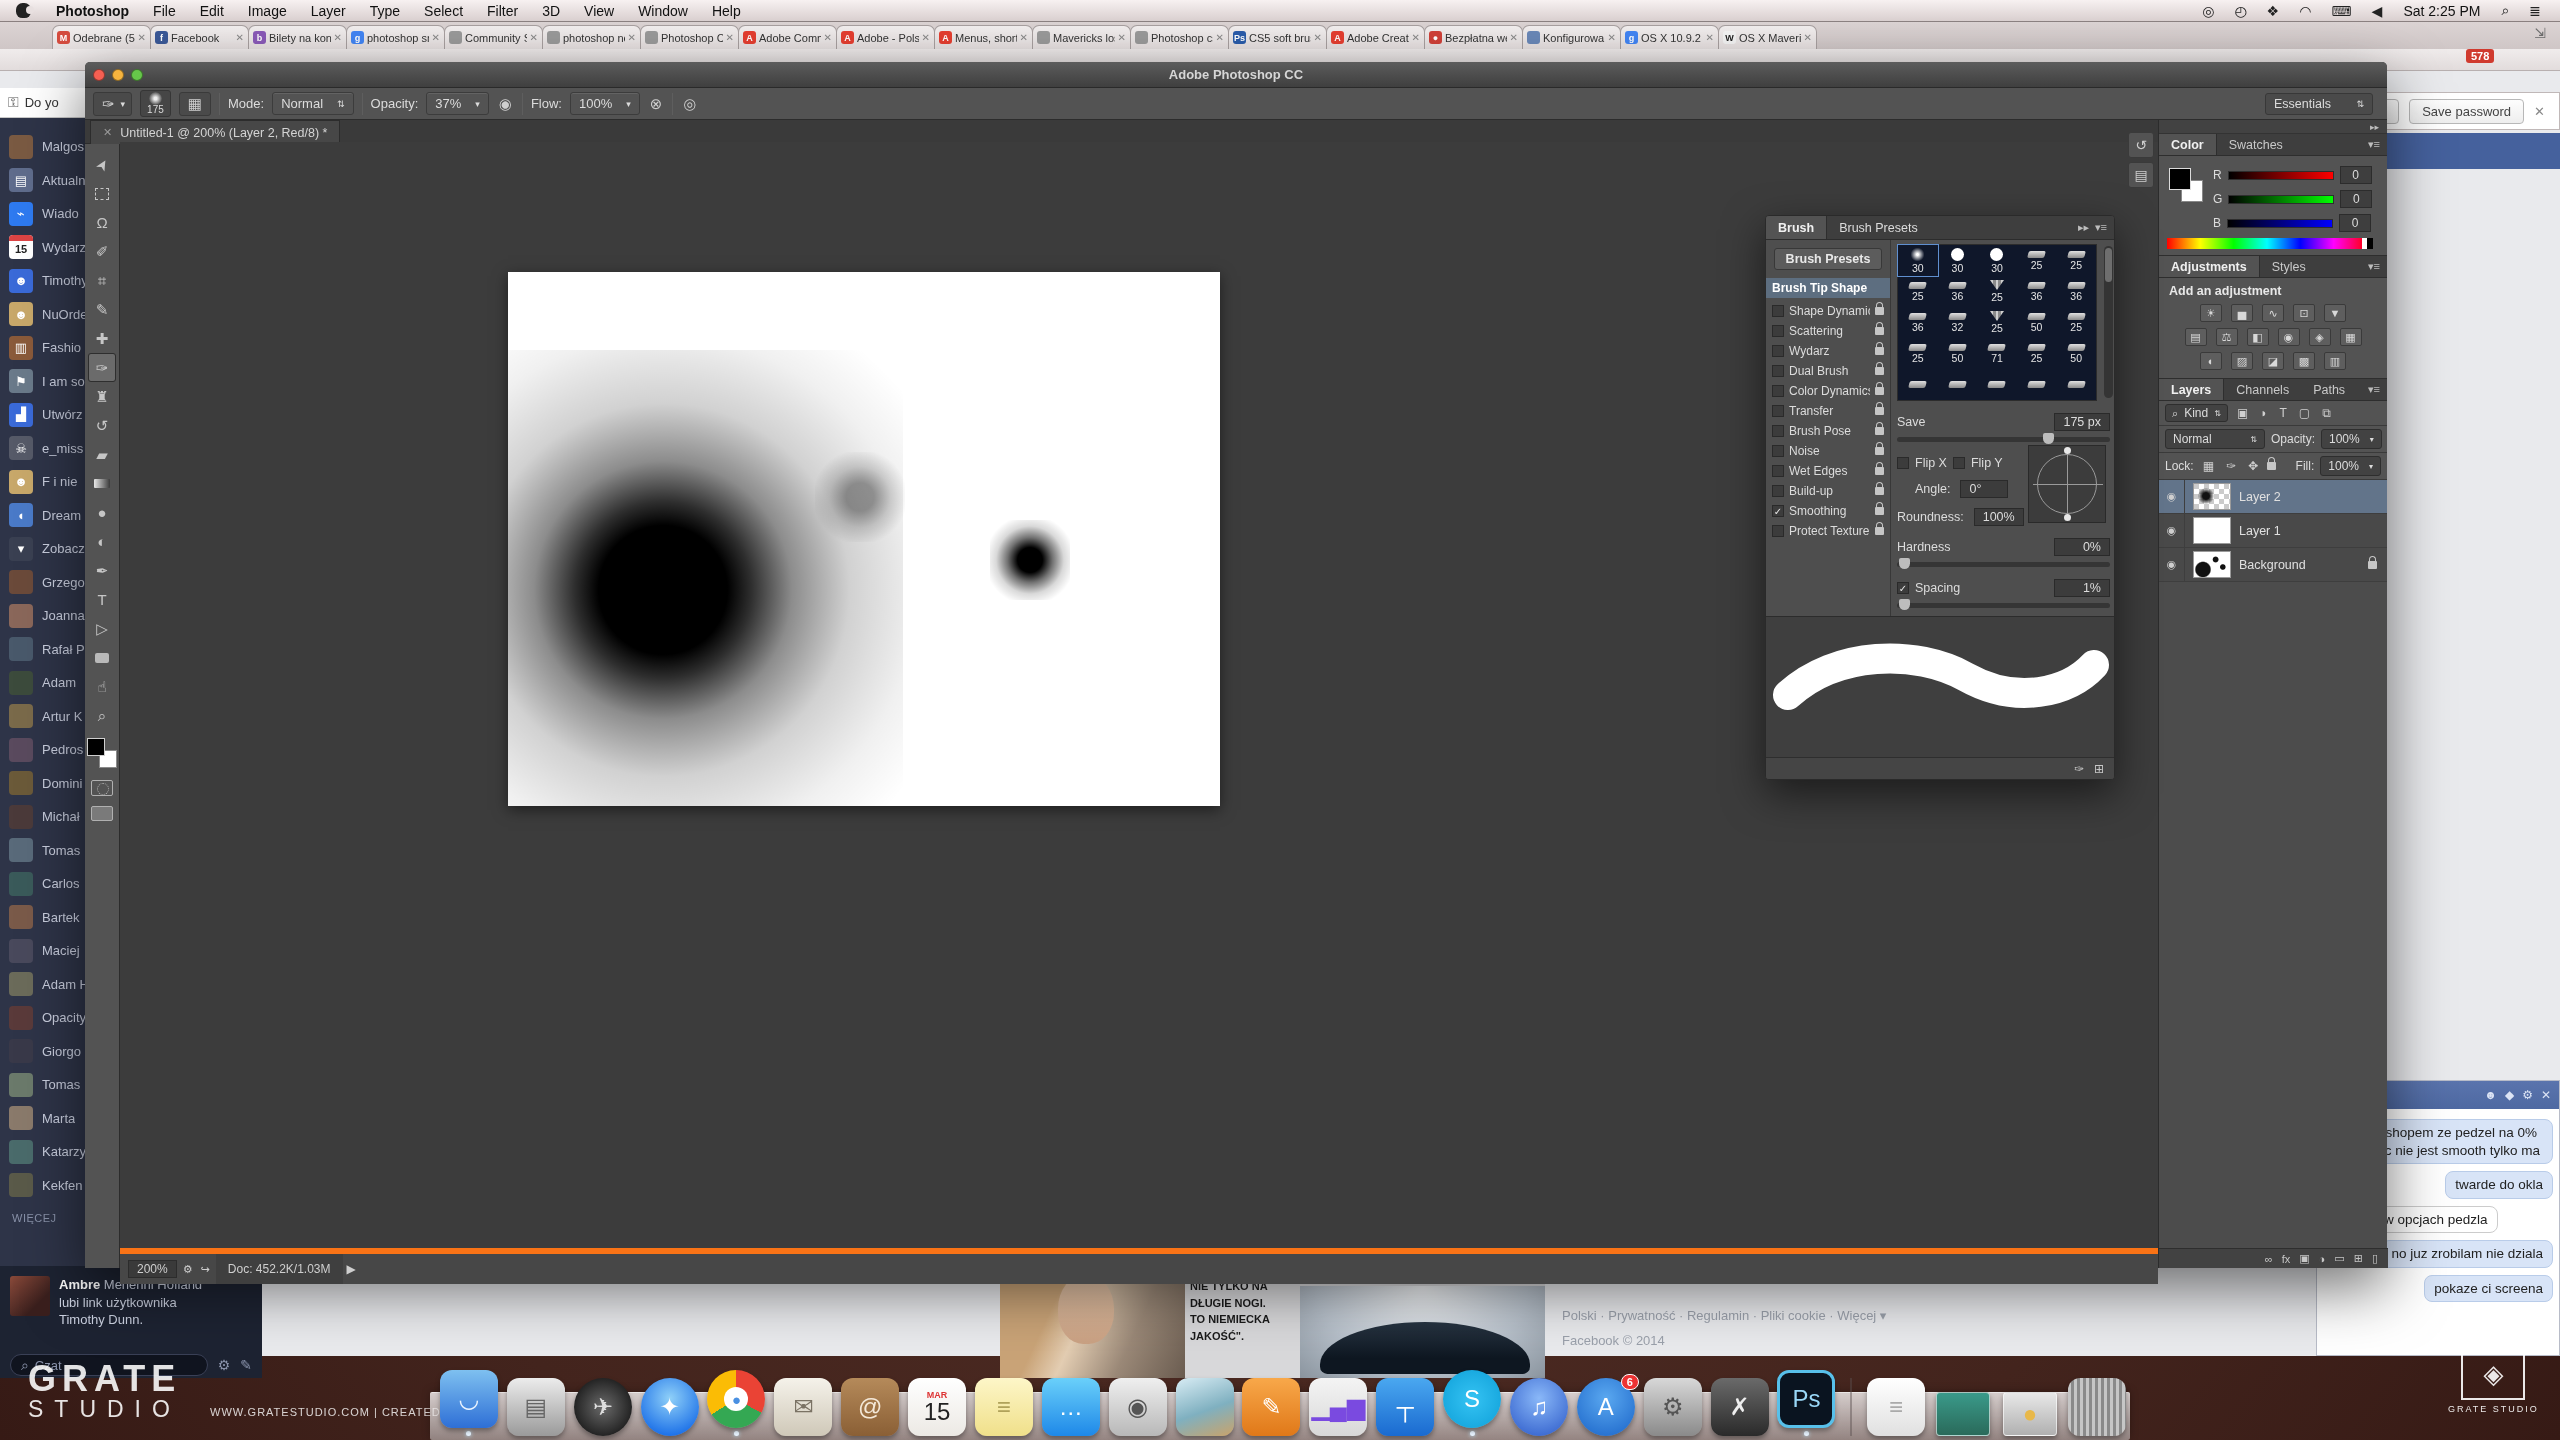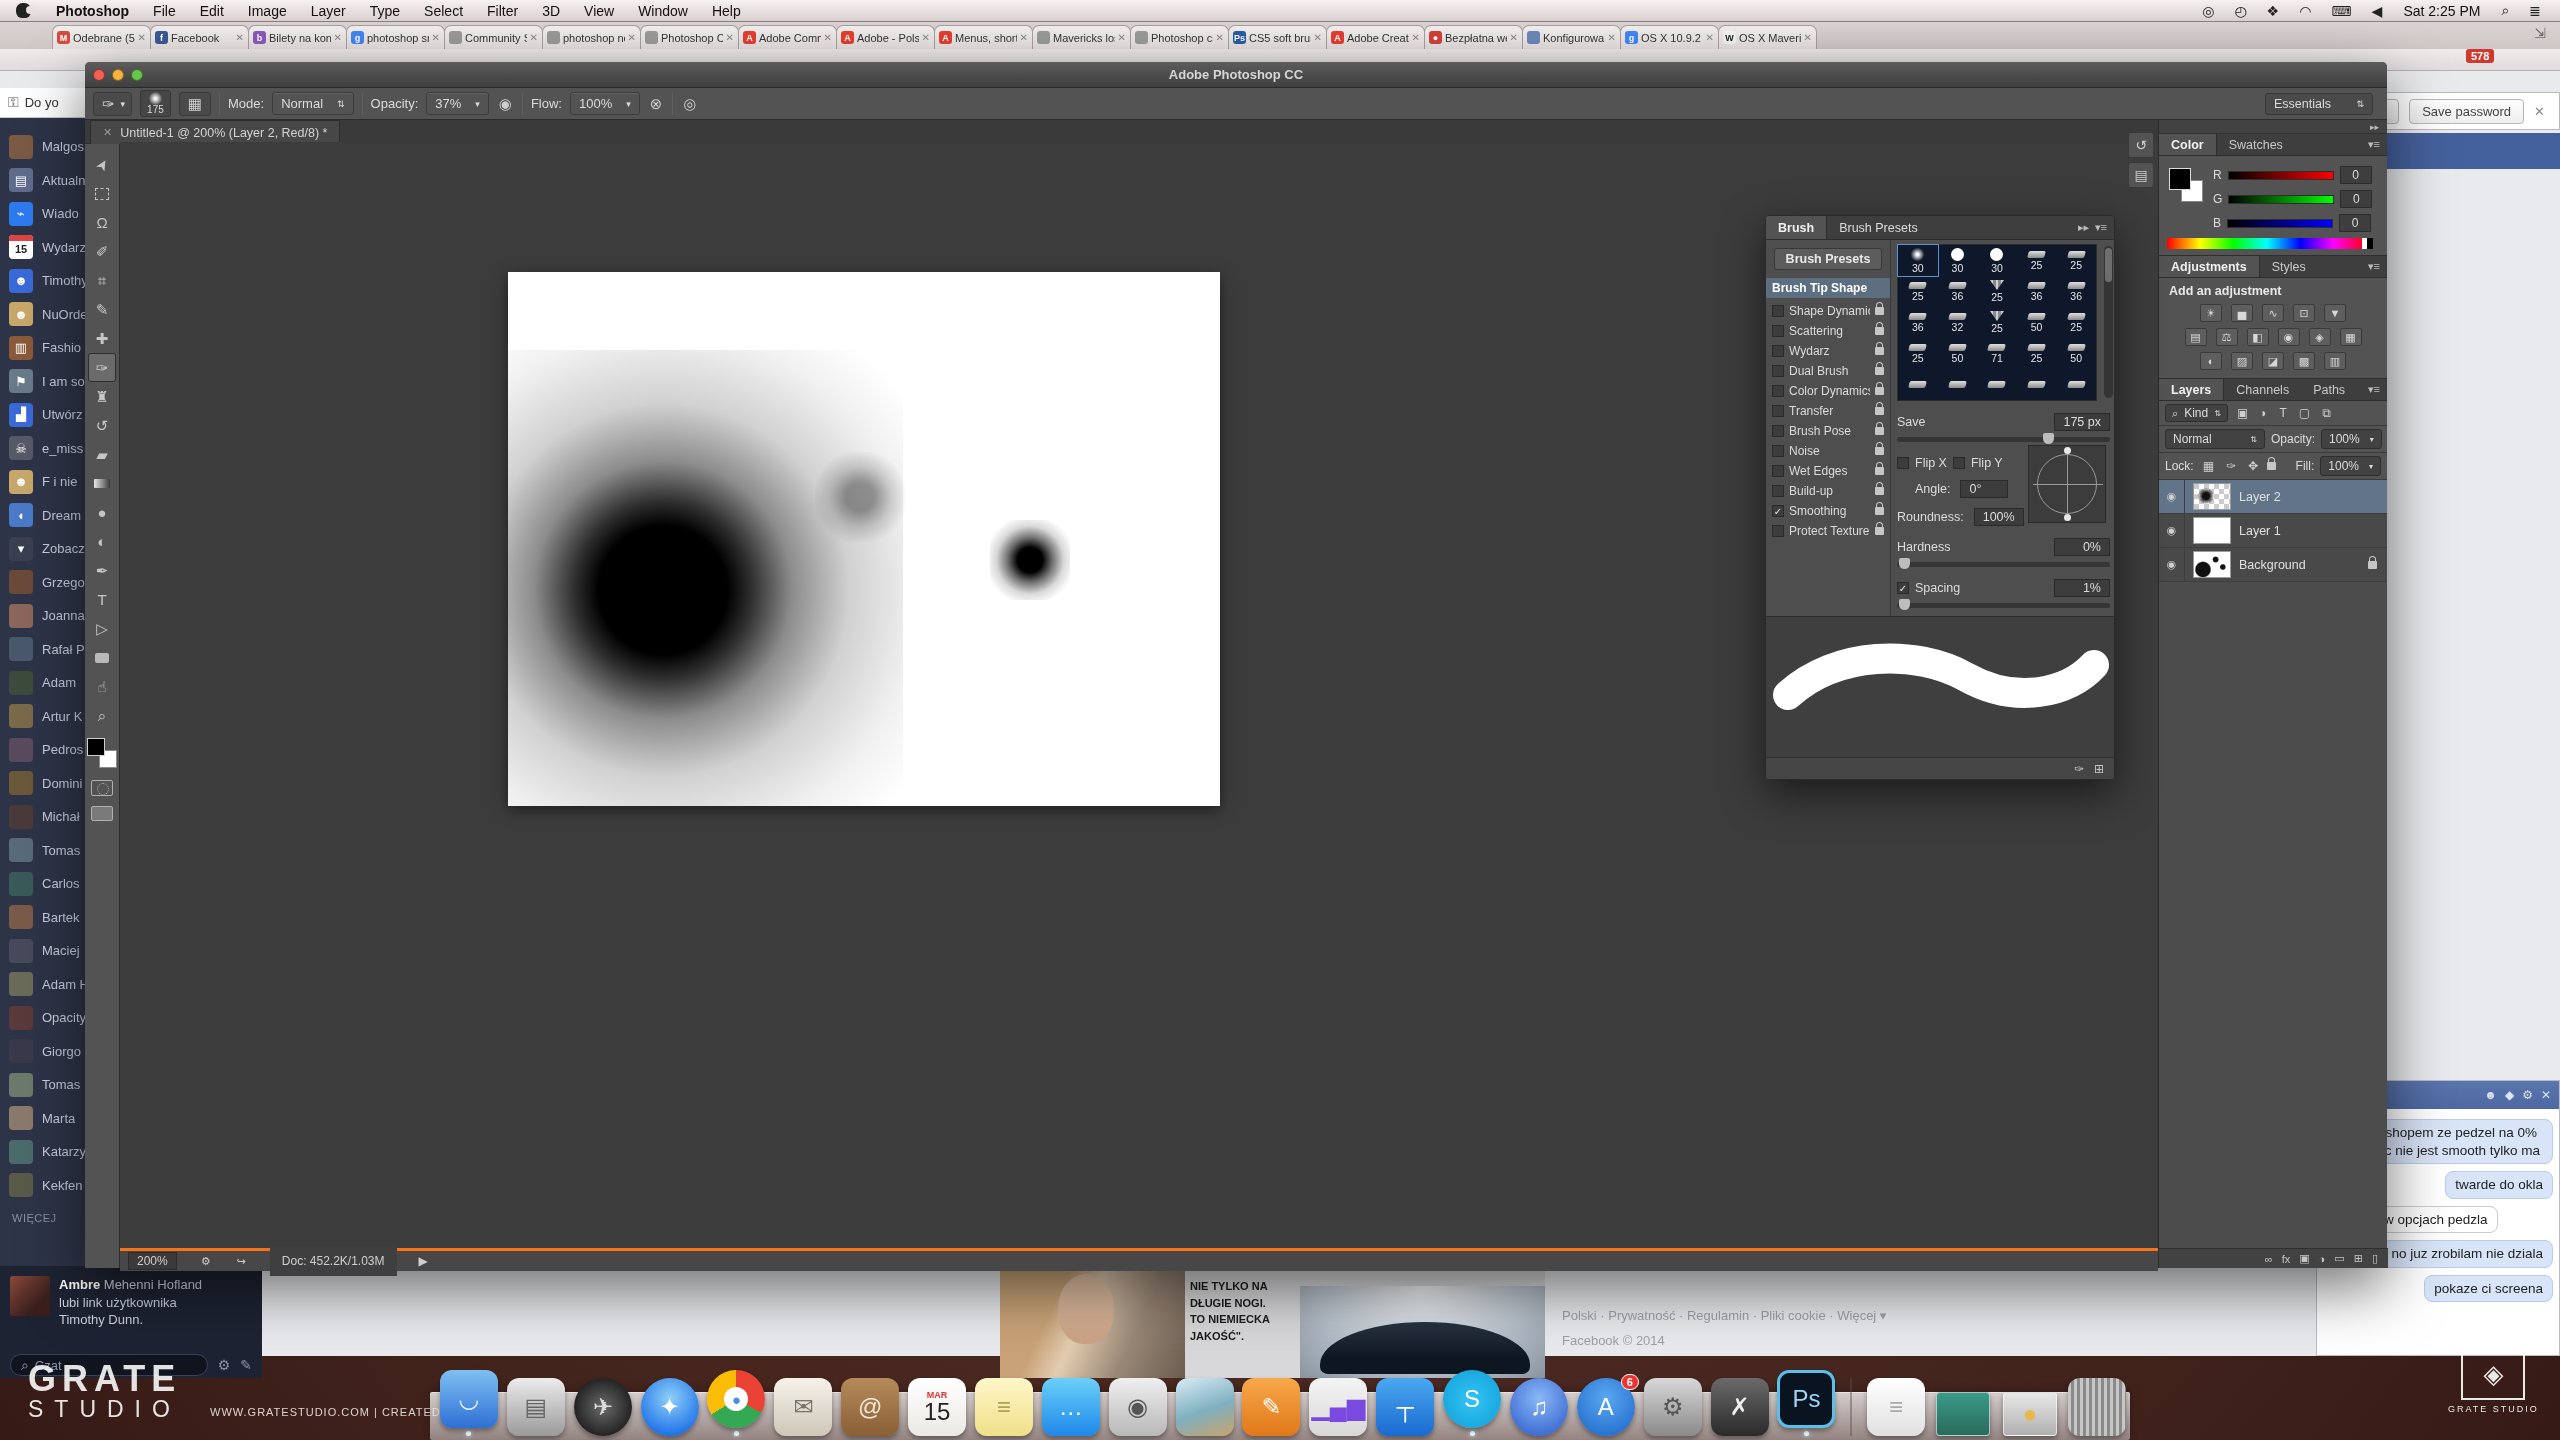--- a/index.html
+++ b/index.html
@@ -133,22 +133,22 @@
   .pasteboard{left:35px;top:80px;width:2038px;height:1106px;background:#3c3c3c;overflow:hidden;}
   .canvas{position:absolute;left:388px;top:130px;width:712px;height:534px;background:#fff;
     box-shadow:0 4px 14px rgba(0,0,0,.5);overflow:hidden;}
   .blob-big{position:absolute;left:-85px;top:78px;width:480px;height:480px;
     background:radial-gradient(circle,#000 0 19%,rgba(0,0,0,.82) 26%,rgba(0,0,0,.45) 38%,rgba(0,0,0,.18) 55%,rgba(0,0,0,.06) 75%,rgba(0,0,0,0) 92%);}
   .blob-gray{position:absolute;left:307px;top:180px;width:90px;height:90px;
     background:radial-gradient(circle,rgba(0,0,0,.38) 0 22%,rgba(0,0,0,.15) 48%,rgba(0,0,0,0) 75%);}
   .blob-small{position:absolute;left:482px;top:248px;width:80px;height:80px;
     background:radial-gradient(circle,#000 0 22%,rgba(0,0,0,.55) 40%,rgba(0,0,0,.15) 60%,rgba(0,0,0,0) 80%);}
 
-  .statusbar{left:35px;top:1186px;width:2038px;height:23px;background:#474747;border-top:3px solid #f97316;
-    display:flex;align-items:center;gap:22px;padding:0 8px;color:#cfcfcf;font-size:12px;}
+  .statusbar{left:35px;top:1186px;width:2038px;height:36px;background:#474747;border-top:6px solid #f97316;
+    display:flex;align-items:center;gap:4px;padding:0 8px;color:#cfcfcf;font-size:12px;}
   .zoombox{background:#3a3a3a;border:1px solid #2c2c2c;padding:1px 8px;}
   .docinfo{background:#3f3f3f;padding:8px 12px;}
 
   .collpanel{left:2043px;top:70px;width:28px;display:flex;flex-direction:column;gap:4px;}
   .cpicon{width:26px;height:26px;background:#535353;border:1px solid #3a3a3a;border-radius:3px;
     color:#cfcfcf;display:flex;align-items:center;justify-content:center;font-size:14px;}
 
   
   .rightdock{left:2073px;top:58px;width:229px;height:1148px;background:#4c4c4c;border-left:1px solid #2c2c2c;}
   .dcollapse{height:14px;display:flex;justify-content:flex-end;align-items:center;color:#bdbdbd;font-size:9px;

